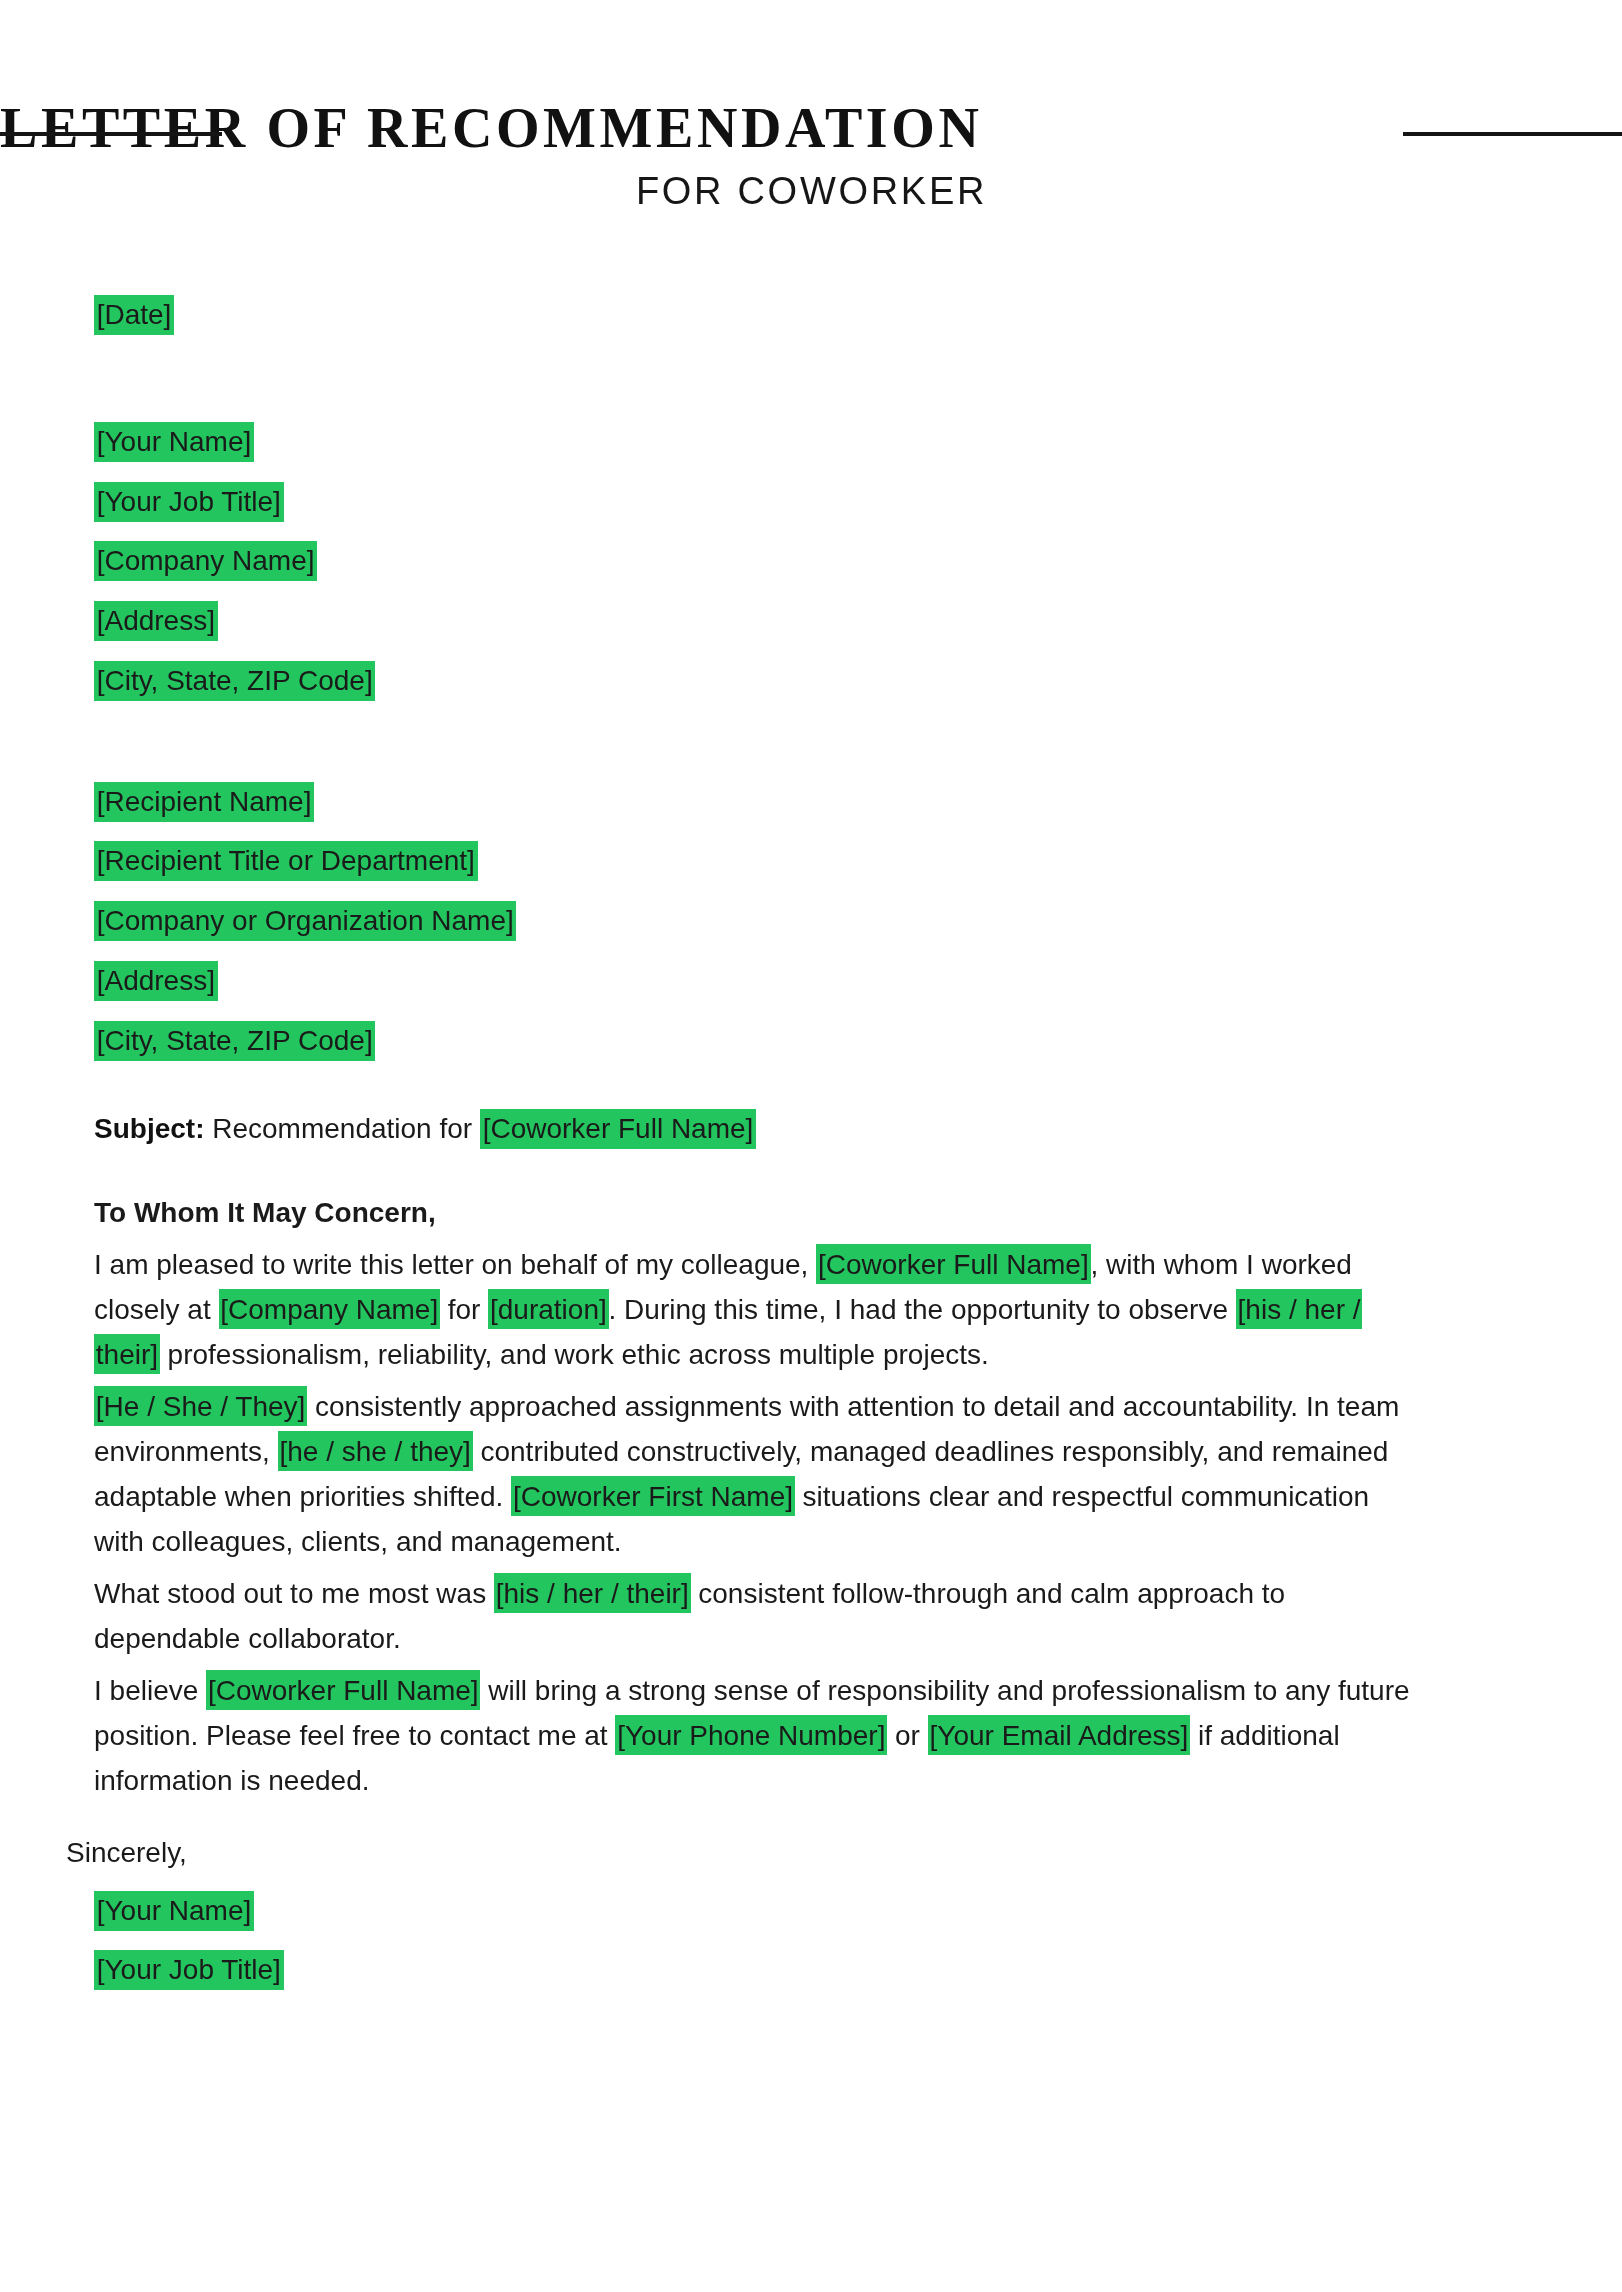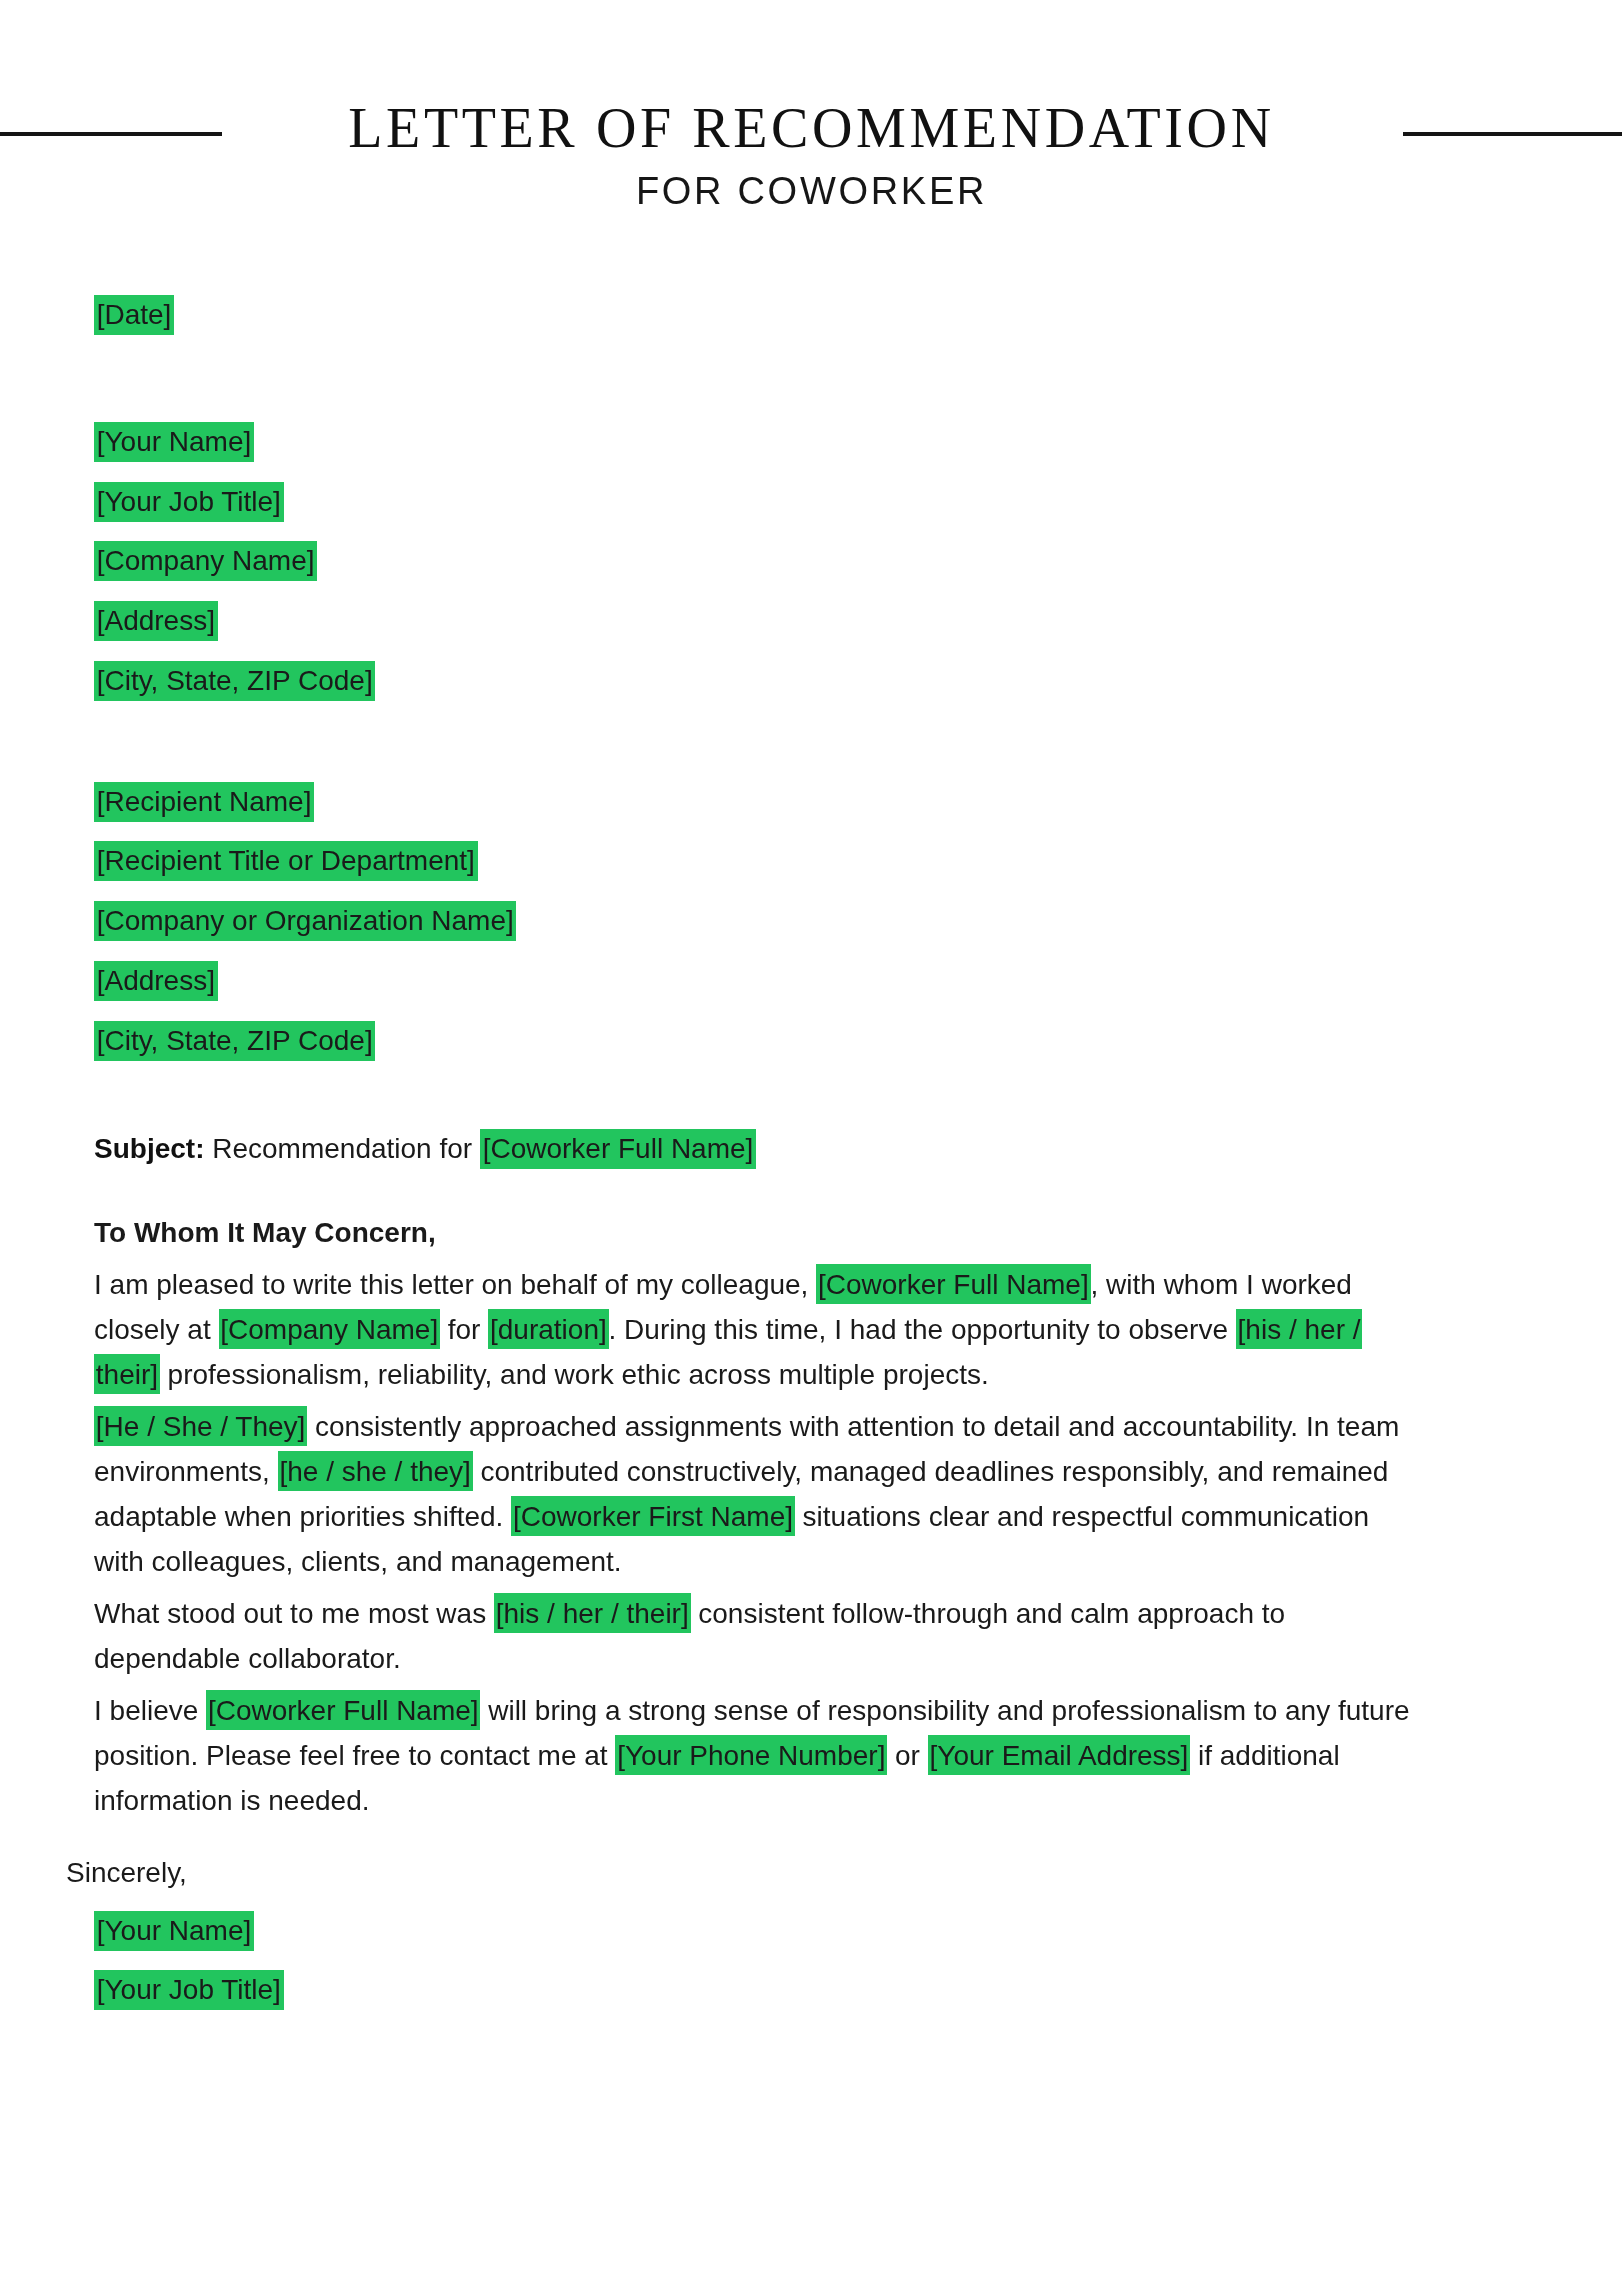--- a/index.html
+++ b/index.html
@@ -10,25 +10,25 @@
     font-family:"Liberation Sans", sans-serif;
     color:#1a1a1a;
     overflow:hidden;
   }
   .rule { position:absolute; top:132px; height:3.6px; background:#151515; }
   .rule-left  { left:0;      width:222px; }
   .rule-right { left:1403px; width:219px; }
 
   .title {
     padding-top:100px;
-    text-align:center;
     font-family:"Liberation Serif", serif;
     font-size:56px; line-height:56px;
     letter-spacing:3.6px;
     color:#111111;
+    font-weight:bold;
   }
   .subtitle {
     margin-top:16px;
     text-align:center;
     font-size:38px; line-height:38px;
     letter-spacing:2.7px;
     color:#161616;
   }
 
   .hl { background:#22c55e; }
@@ -42,21 +42,21 @@
     padding:0 2.7px;
   }
 
   .block { margin-left:94px; }
   #sender-block    { margin-top:87px; }
   #recipient-block { margin-top:81px; }
   .block-line { height:40px; margin-bottom:19.7px; }
   .block-line:last-child { margin-bottom:0; }
 
   .subject {
-    margin:68px 0 0 94px;
+    margin:48px 0 0 94px;
     font-size:28px; line-height:40px; height:40px;
     white-space:pre;
   }
   .subject .label { font-weight:bold; color:#111111; }
 
   .salutation {
     margin:41px 0 0 94px;
     font-size:28px; line-height:45px; height:45px;font-weight:bold;
   }
 

